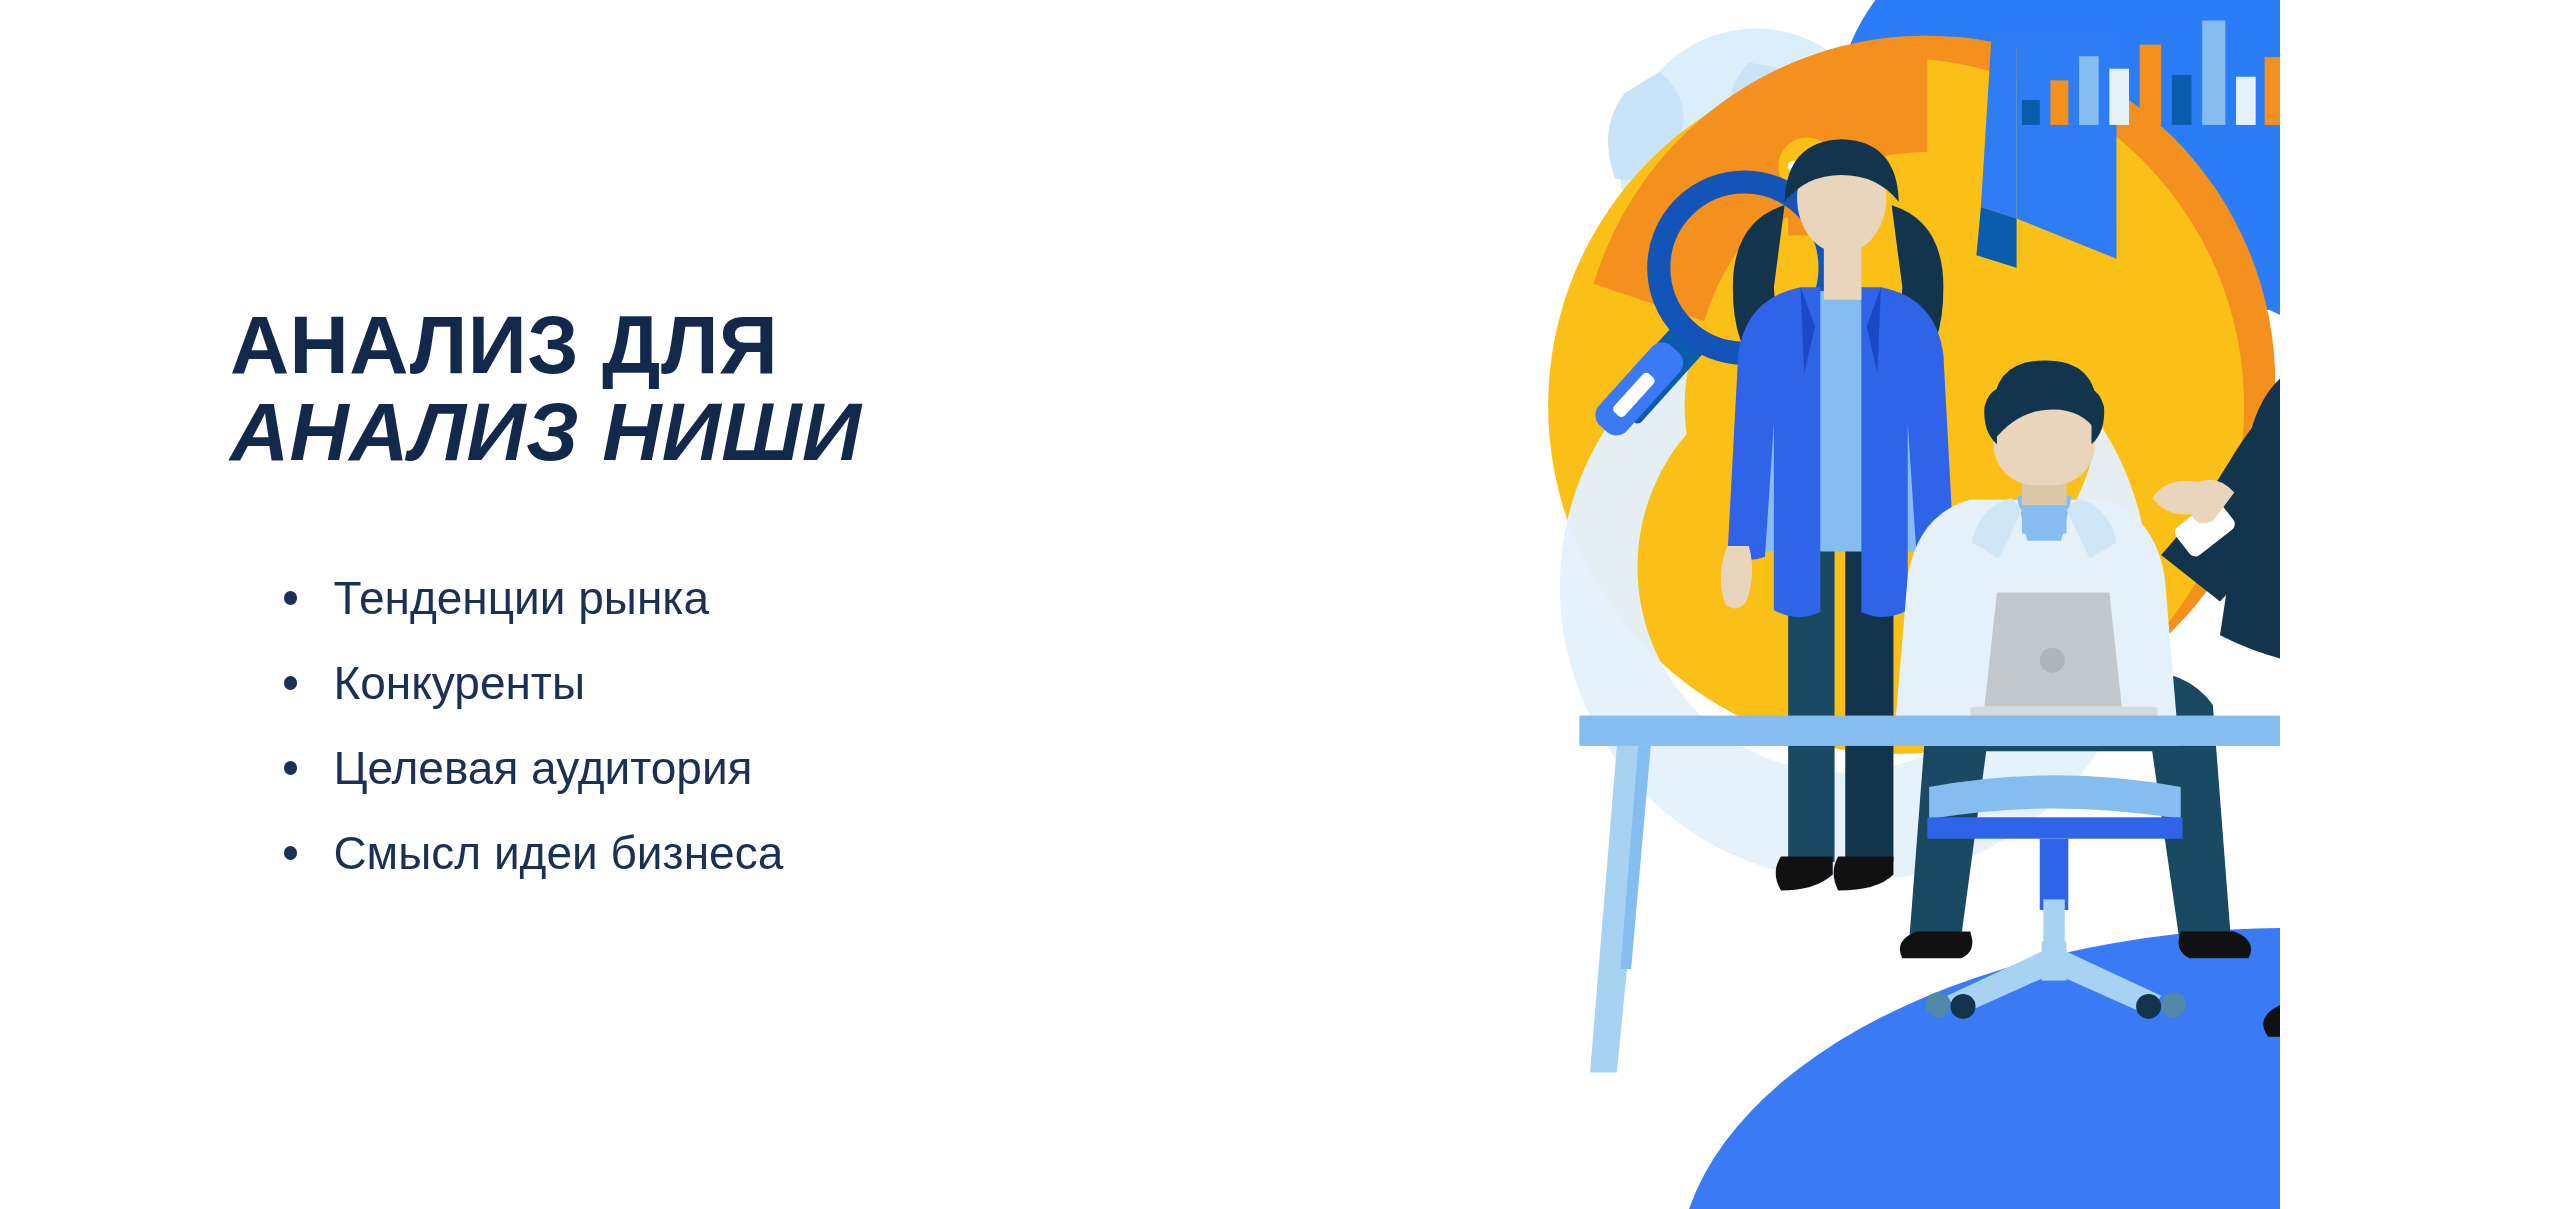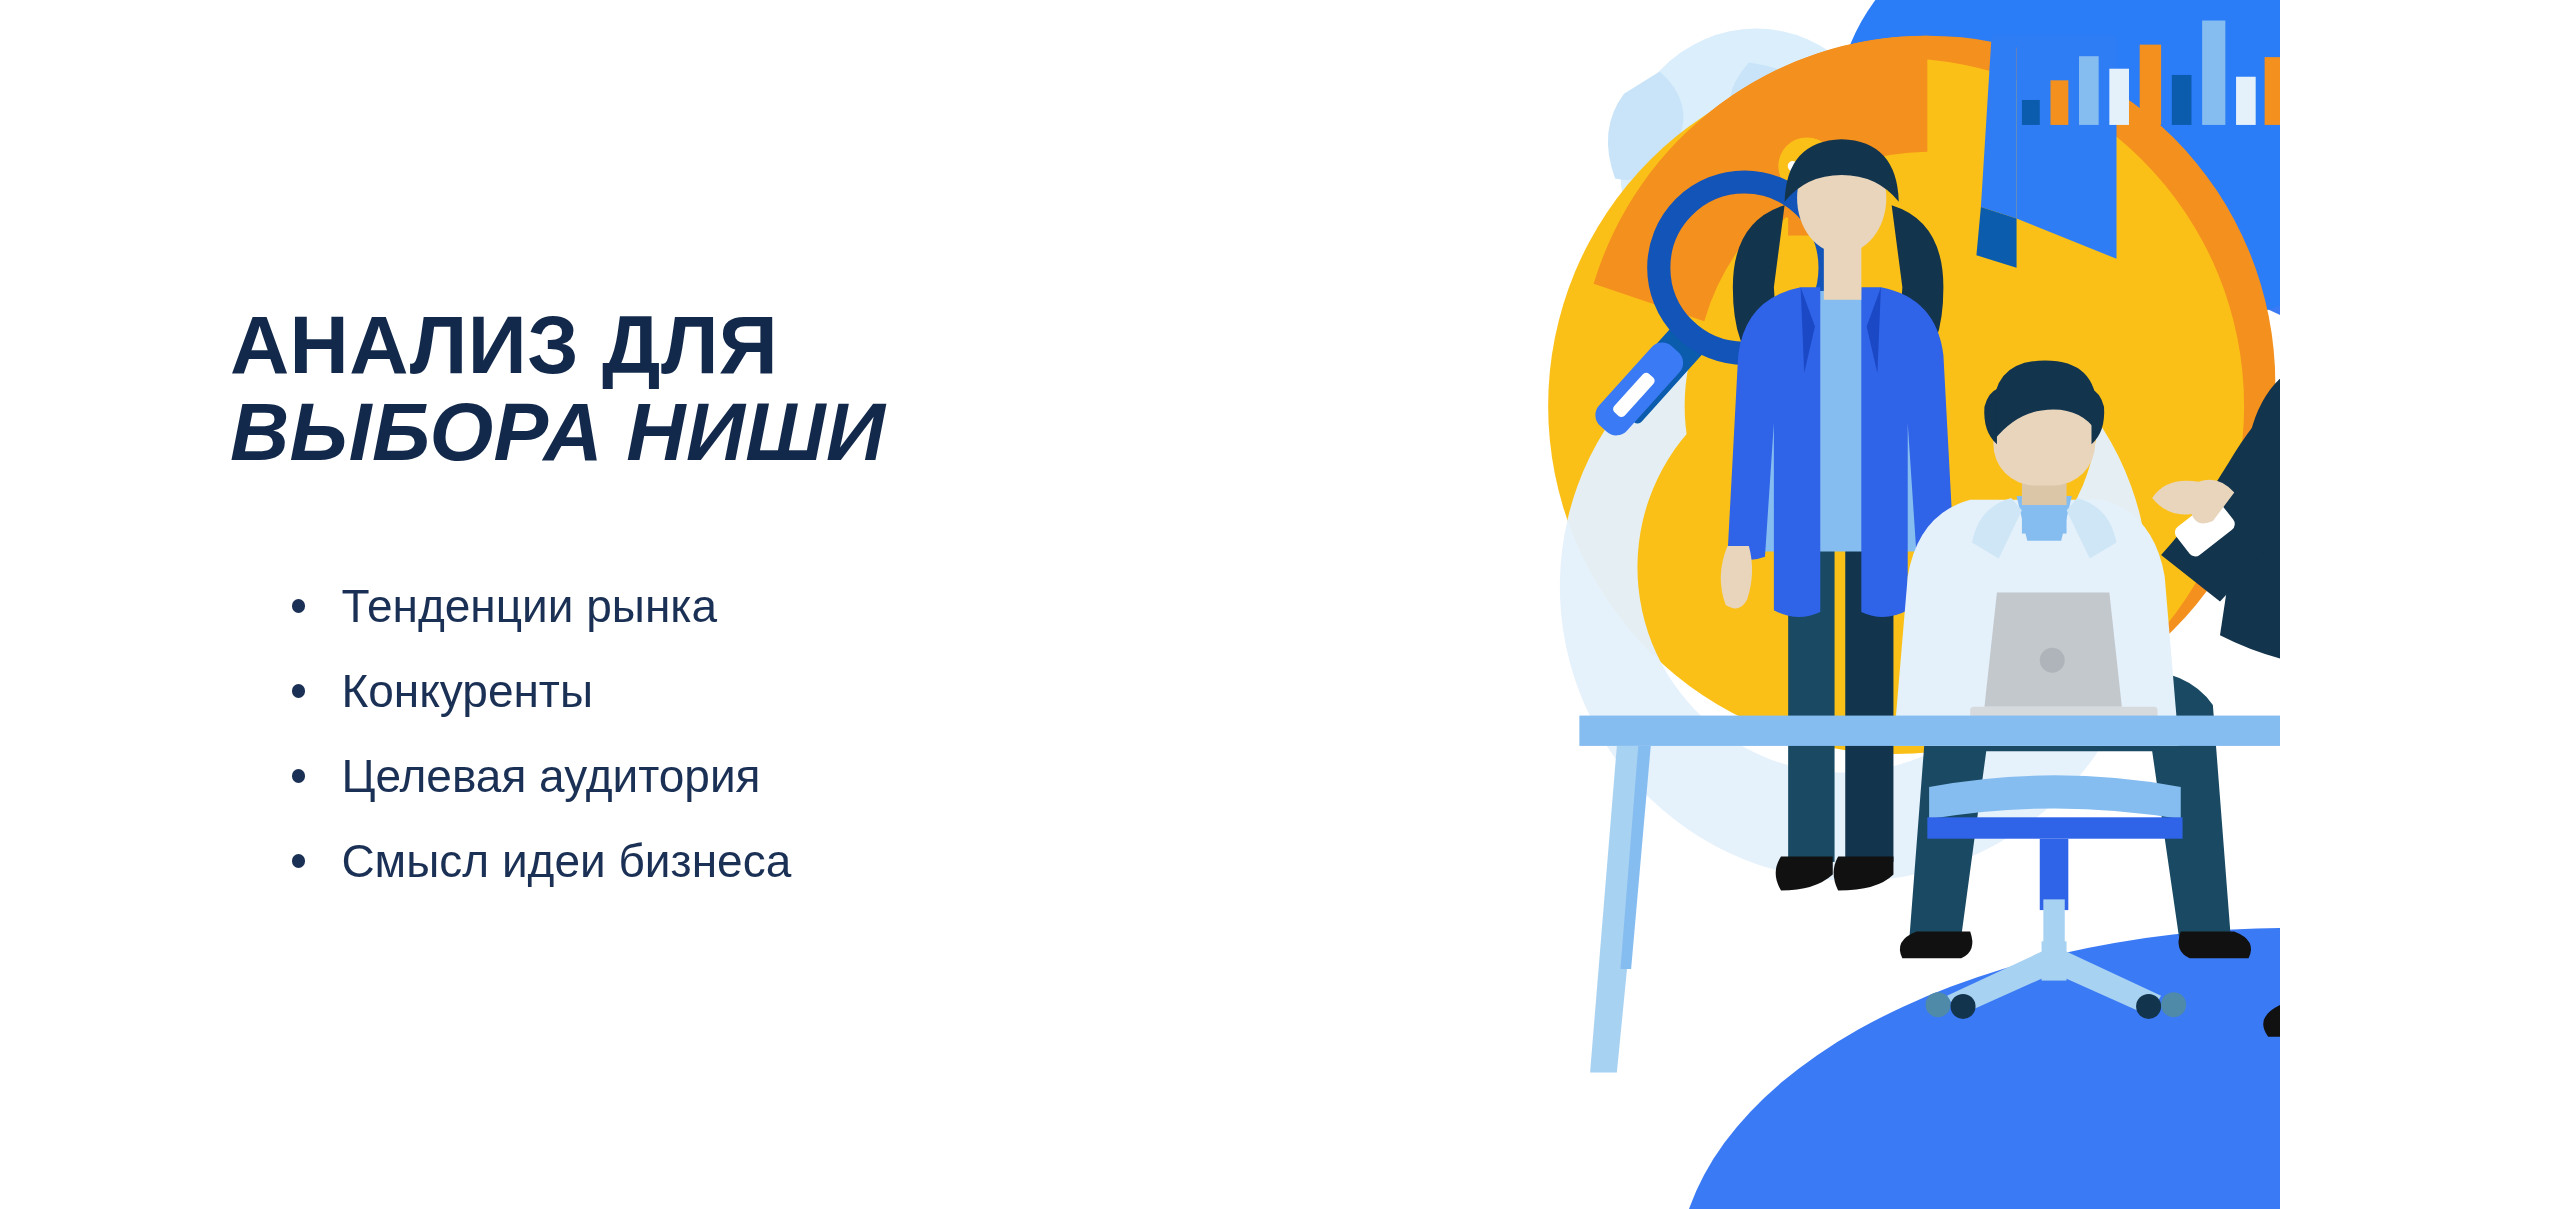--- a/index.html
+++ b/index.html
@@ -23,21 +23,21 @@
     font-weight:bold;
     font-size:82px;
     line-height:1.02;
     letter-spacing:0.4px;
     margin:0;
   }
   .title .line1{display:block;font-style:normal;}
   .title .line2{display:block;font-style:italic;margin-top:3.6px;}
 
   .bullets{
-    margin:8px;
+    margin:0;
     padding:0;
     list-style:none;
     position:absolute;
     left:54px;
     top:272px;
     width:937px;
   }
   .bullets li{
     color:#1b3055;
     font-size:46px;
@@ -59,21 +59,21 @@
   .illus svg{display:block;}
 </style>
 </head>
 <body>
 
 <div id="stage">
 
   <div class="text-panel">
     <h1 class="title">
       <span class="line1">АНАЛИЗ ДЛЯ</span>
-      <span class="line2">ВЫБОРА НИШИ</span>
+      <span class="line2">АНАЛИЗ НИШИ</span>
     </h1>
 
     <ul class="bullets">
       <li>
         <span class="dot"></span>
         <span>Тенденции рынка</span>
       </li>
       <li>
         <span class="dot"></span>
         <span>Конкуренты</span>

